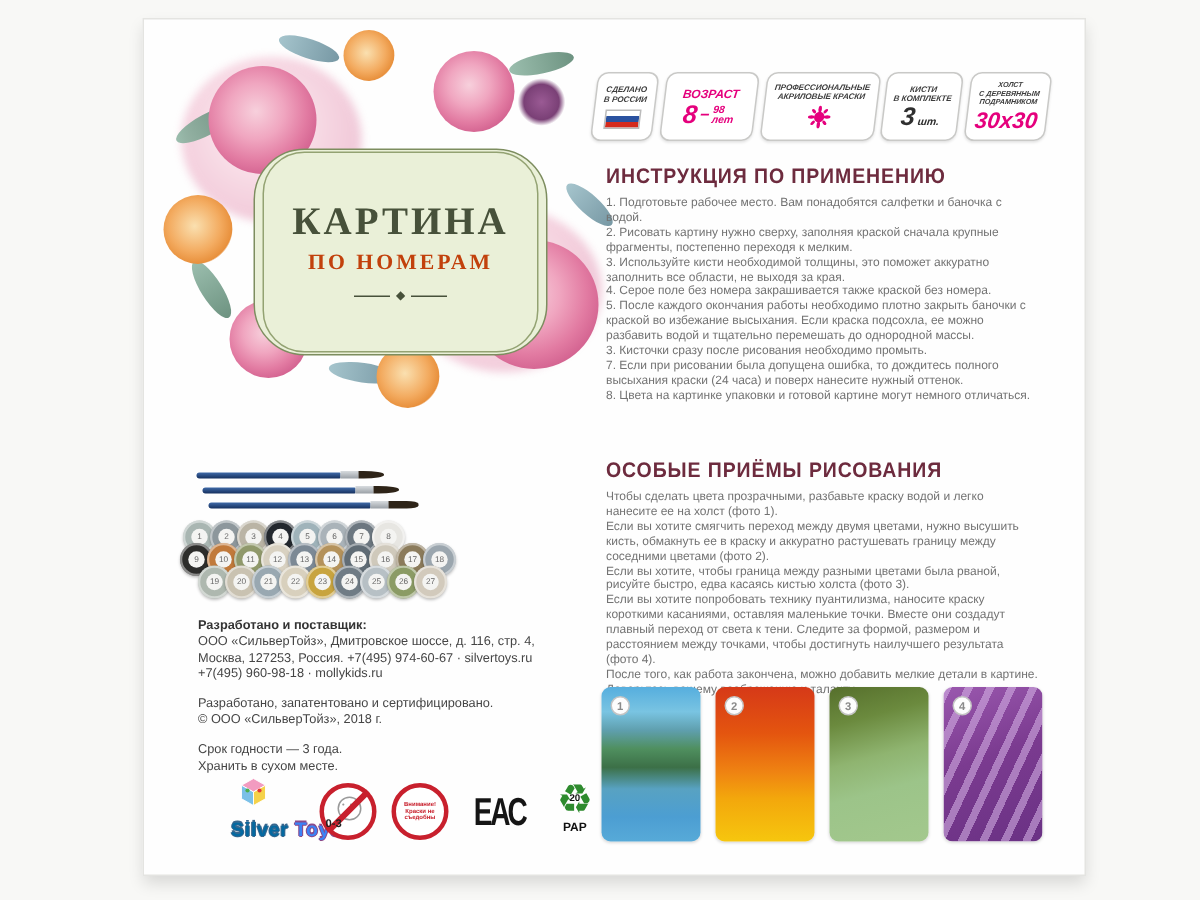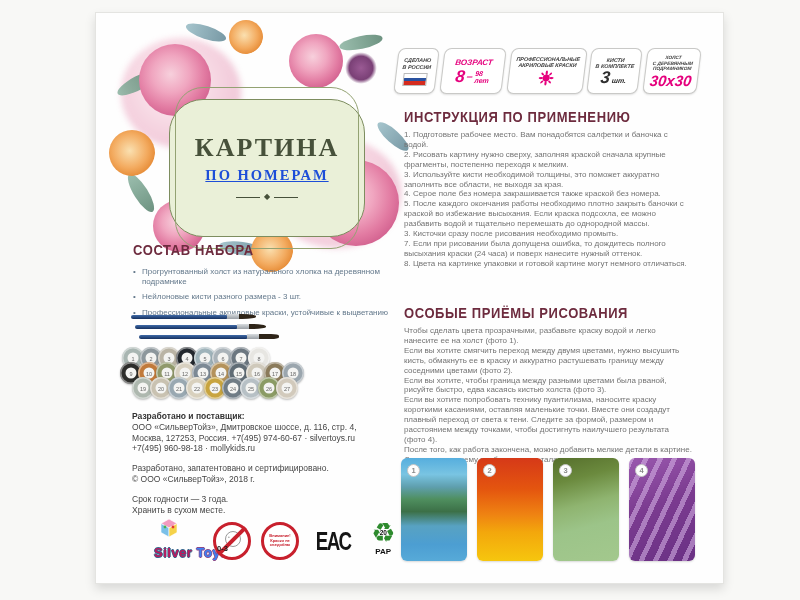--- a/index.html
+++ b/index.html
@@ -32,26 +32,26 @@
   .fl { position:absolute; border-radius:50%; }
   .rose { background:radial-gradient(circle at 44% 42%, #f7d0dc 0%, #f0a6c0 32%, #e27ba2 58%, #d2618f 76%, rgba(210,97,143,0) 78%); }
   .orangef { background:radial-gradient(circle at 45% 45%, #fae0b0 0%, #f3ab60 48%, #e8903c 70%, rgba(232,144,60,0) 73%); }
   .purplef { background:radial-gradient(circle at 50% 50%, #9a5a94 0%, #7a4076 52%, rgba(122,64,118,0) 70%); }
   .leaf { border-radius:50%; background:linear-gradient(90deg,#8ab3a0,#54806b); opacity:.85; }
   .leaf2 { border-radius:50%; background:linear-gradient(90deg,#8fb6c0,#567f8e); opacity:.8; }
   .wash { filter:blur(3px); opacity:.35; }
   .title-label { position:absolute; left:73px; top:86px; width:196px; height:138px;
     background:#eaf0d8; border:1.5px solid #7d8d5f; border-radius:34px;
     display:flex; align-items:center; justify-content:center; }
-  .title-inner { width:184px; height:162px; border:1px solid #93a272; border-radius:28px;
+  .title-inner { width:184px; height:134px; border:1px solid #93a272; border-radius:28px;
     display:flex; flex-direction:column; align-items:center; justify-content:center; gap:6px; }
   .t-main { font-family:"Liberation Serif", serif; font-weight:bold; font-size:26px;
     letter-spacing:2px; color:#47513a; line-height:26px; }
   .t-sub { font-family:"Liberation Serif", serif; font-weight:bold; font-size:14.5px;
-    letter-spacing:2px; color:#1d4ed8;text-decoration:underline; }
+    letter-spacing:2px; color:#c2410c; }
   .ornament { display:flex; align-items:center; gap:4px; color:#47513a; margin-top:3px; }
   .ornament .bar { width:24px; height:1px; background:#47513a; }
   .ornament .dia { font-size:8px; line-height:8px; }
 
   
   .maroon-h { font-size:13px; font-weight:bold; color:#6d2b3e; letter-spacing:.6px; transform:scaleY(1.08); transform-origin:left top; }
   .sostav { position:absolute; left:37px; top:229px; width:258px; }
   .sostav ul { margin-top:10px; list-style:none; }
   .sostav li { font-size:8px; color:#63788b; line-height:9.6px; margin-bottom:6px; padding-left:9px; position:relative; }
   .sostav li::before { content:"•"; position:absolute; left:0; top:0; color:#63788b; }
@@ -82,21 +82,21 @@
   
   .mfr { position:absolute; left:36px; top:398px; width:290px; font-size:8.5px; color:#454545; line-height:10.8px; }
   .mfr .h { font-weight:bold; color:#333; }
   .mfr .gap { height:9px; }
 
   
   .footer { position:absolute; left:33px; top:505px; display:flex; align-items:center; gap:10px; }
   .stoys { position:relative; width:74px; height:46px; }
   .stoys .cube { position:absolute; left:30px; top:0; }
   .stoys .txt { position:absolute; left:0; bottom:4px; font-size:13px; font-weight:bold; letter-spacing:.5px; white-space:nowrap; }
-  .stw1 { color:#be185d; text-shadow:0 0 1px #39688f,0.7px 0 #39688f,-0.7px 0 #39688f,0 0.7px #39688f,0 -0.7px #39688f;padding-left:25px; }
+  .stw1 { color:#0369a1; text-shadow:0 0 1px #39688f,0.7px 0 #39688f,-0.7px 0 #39688f,0 0.7px #39688f,0 -0.7px #39688f;padding-left:25px; }
   .stw2 { color:#3b82f6; text-shadow:0 0 1px #8a4a8a,0.7px 0 #8a4a8a,-0.7px 0 #8a4a8a,0 0.7px #8a4a8a,0 -0.7px #8a4a8a; }
   .sign { width:38px; height:38px; border:3.5px solid #c8202d; border-radius:50%; position:relative; background:#fff; }
   .sign .bar { position:absolute; left:-3px; top:14px; width:38px; height:4px; background:#c8202d; transform:rotate(-45deg); }
   .babyface { position:absolute; left:9px; top:6px; width:16px; height:16px; border:1.5px solid #9a9a9a; border-radius:50%; }
   .babyface::before { content:"• •"; position:absolute; left:2px; top:2px; font-size:5px; color:#9a9a9a; letter-spacing:1px; }
   .age03 { position:absolute; left:1px; bottom:4px; font-size:7.5px; font-weight:bold; color:#222; }
   .warn-txt { position:absolute; inset:0; display:flex; flex-direction:column; align-items:center; justify-content:center; }
   .warn-txt span { font-size:4px; font-weight:bold; color:#c8202d; line-height:4.6px; }
   .eac { font-size:26px; font-weight:900; color:#151515; transform:scaleX(.72); letter-spacing:-2px; font-family:"Liberation Sans",sans-serif; }
   .recycle { position:relative; width:32px; height:46px; text-align:center; }
@@ -196,28 +196,20 @@
       </div>
     </div>
     <div class="badge">
       <div class="b-sm" style="font-size:4.8px;line-height:5.4px;">ХОЛСТ</div>
       <div class="b-sm" style="font-size:4.8px;line-height:5.4px;">С ДЕРЕВЯННЫМ</div>
       <div class="b-sm" style="font-size:4.8px;line-height:5.4px;">ПОДРАМНИКОМ</div>
       <div class="b-3030">30х30</div>
     </div>
   </div>
 
-  <div class="sostav">
-    <div class="maroon-h">СОСТАВ НАБОРА</div>
-    <ul>
-      <li>Прогрунтованный холст из натурального хлопка на деревянном подрамнике</li>
-      <li>Нейлоновые кисти разного размера - 3 шт.</li>
-      <li>Профессиональные акриловые краски, устойчивые к выцветанию</li>
-    </ul>
-  </div>
 
   <div class="brushes">
     <div class="brush" style="margin-left:2px;">
         <div class="b-handle" style="width:96px;"></div>
         <div class="b-ferrule"></div>
         <div class="b-brist"></div>
       </div>
     <div class="brush" style="margin-left:6px;">
         <div class="b-handle" style="width:102px;"></div>
         <div class="b-ferrule"></div>

